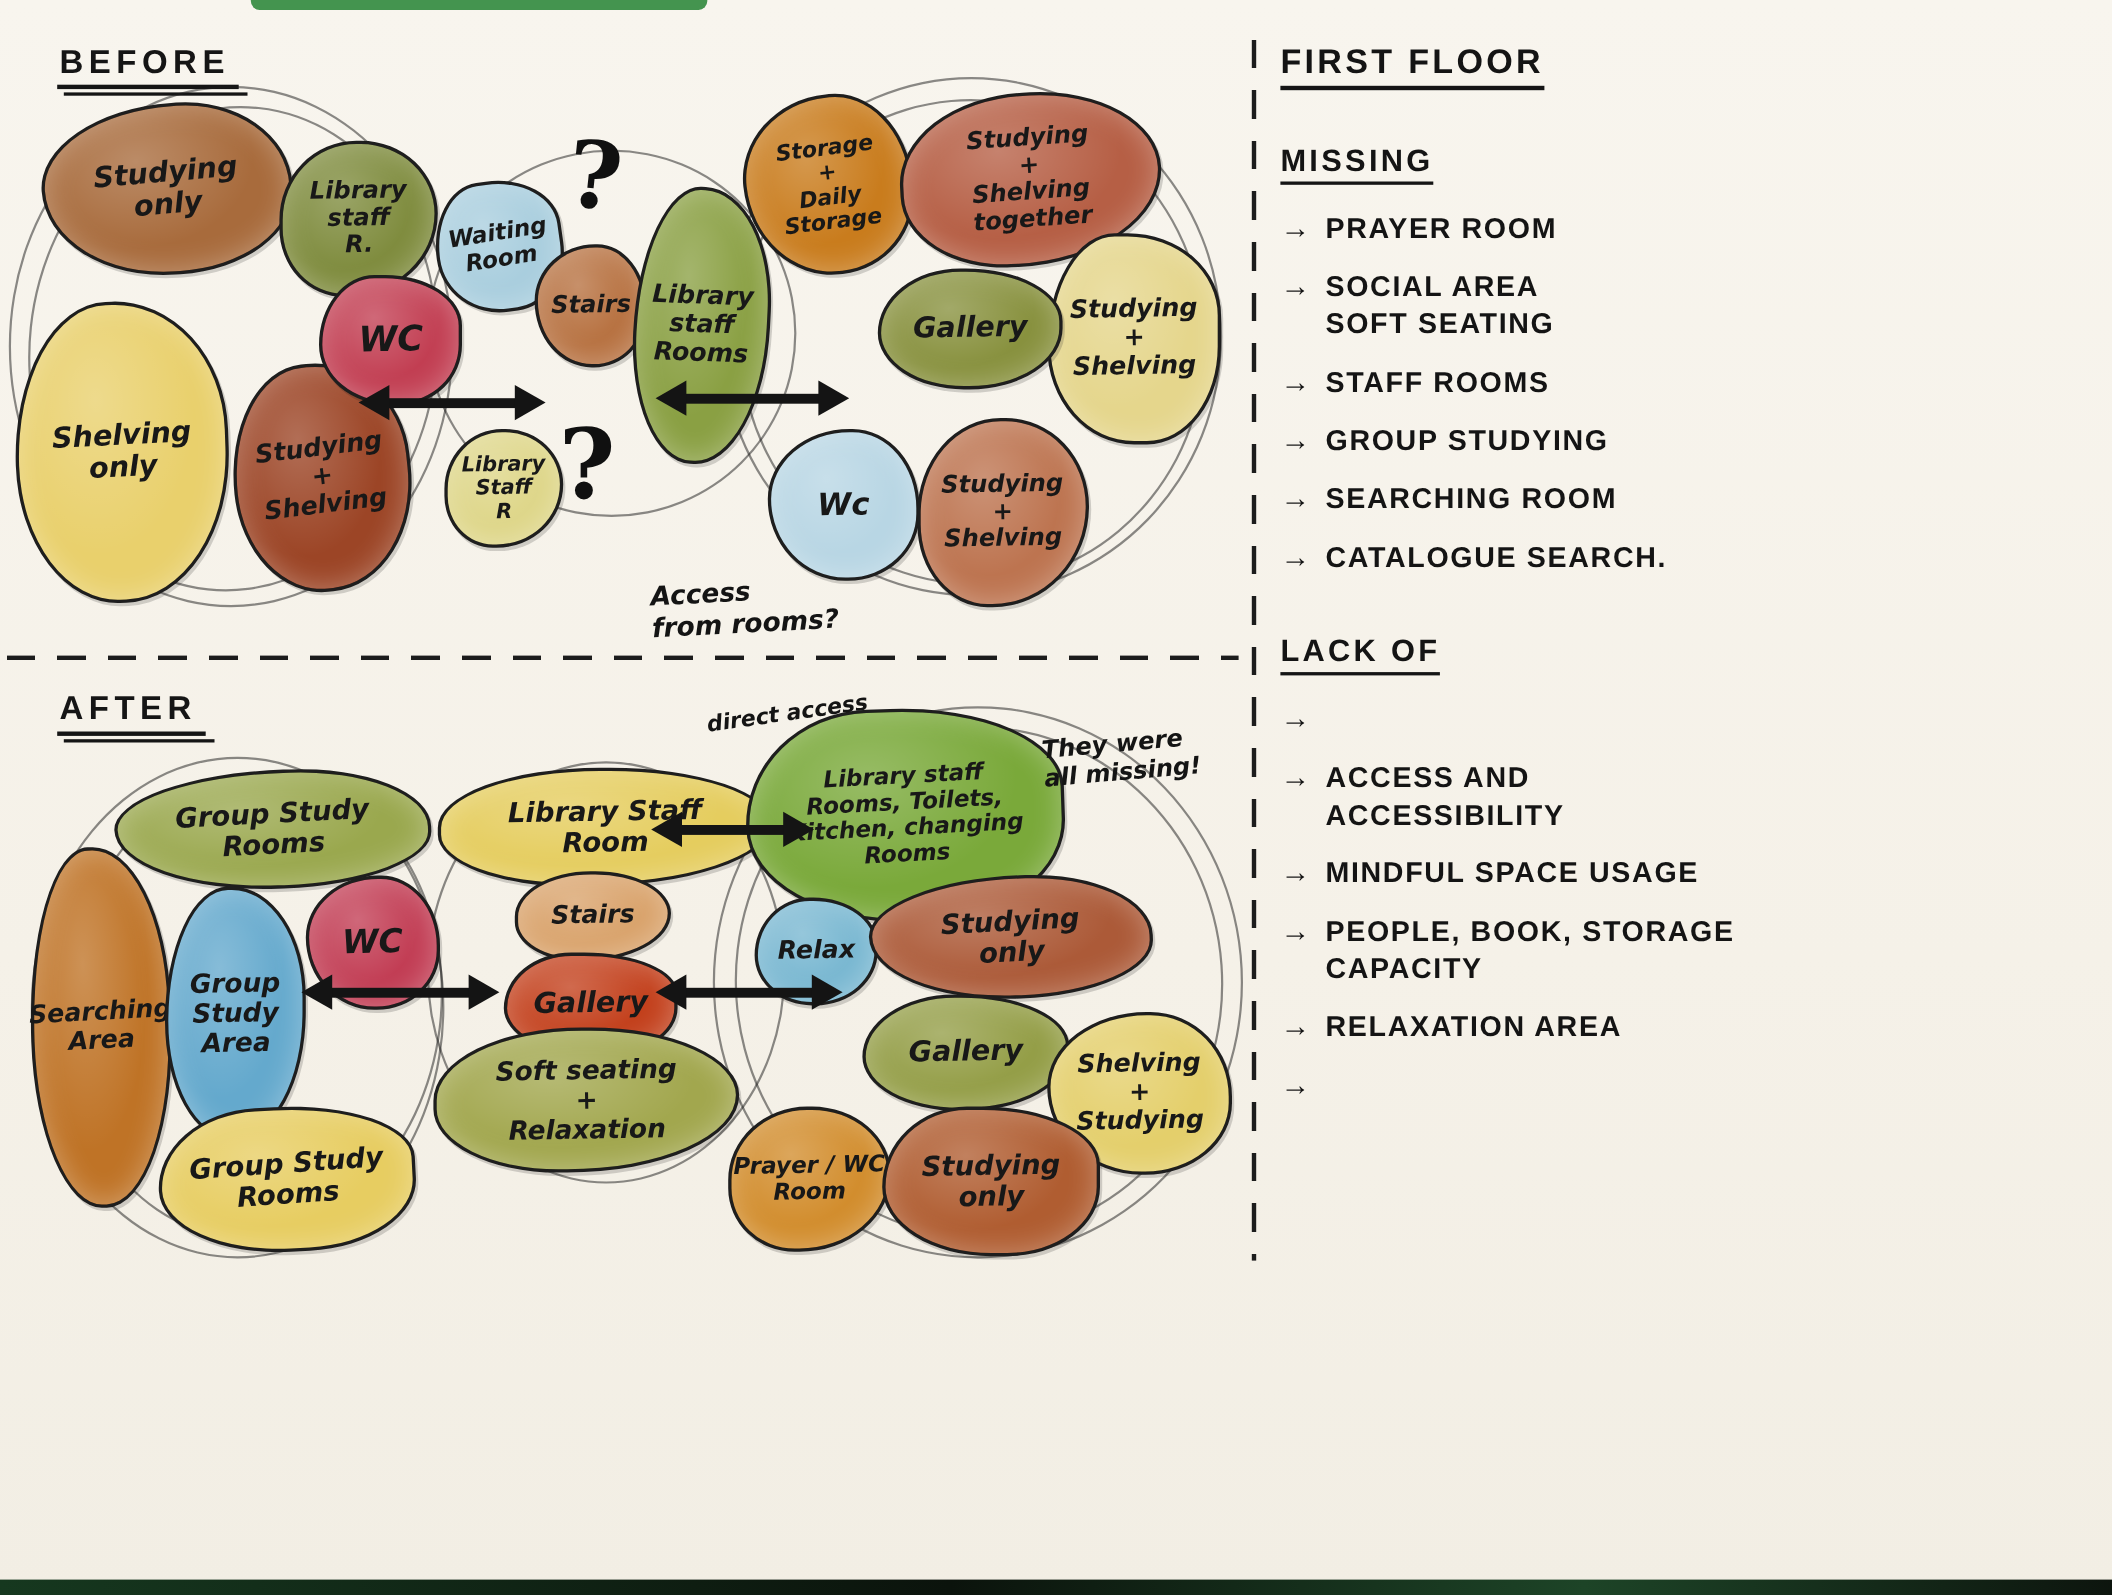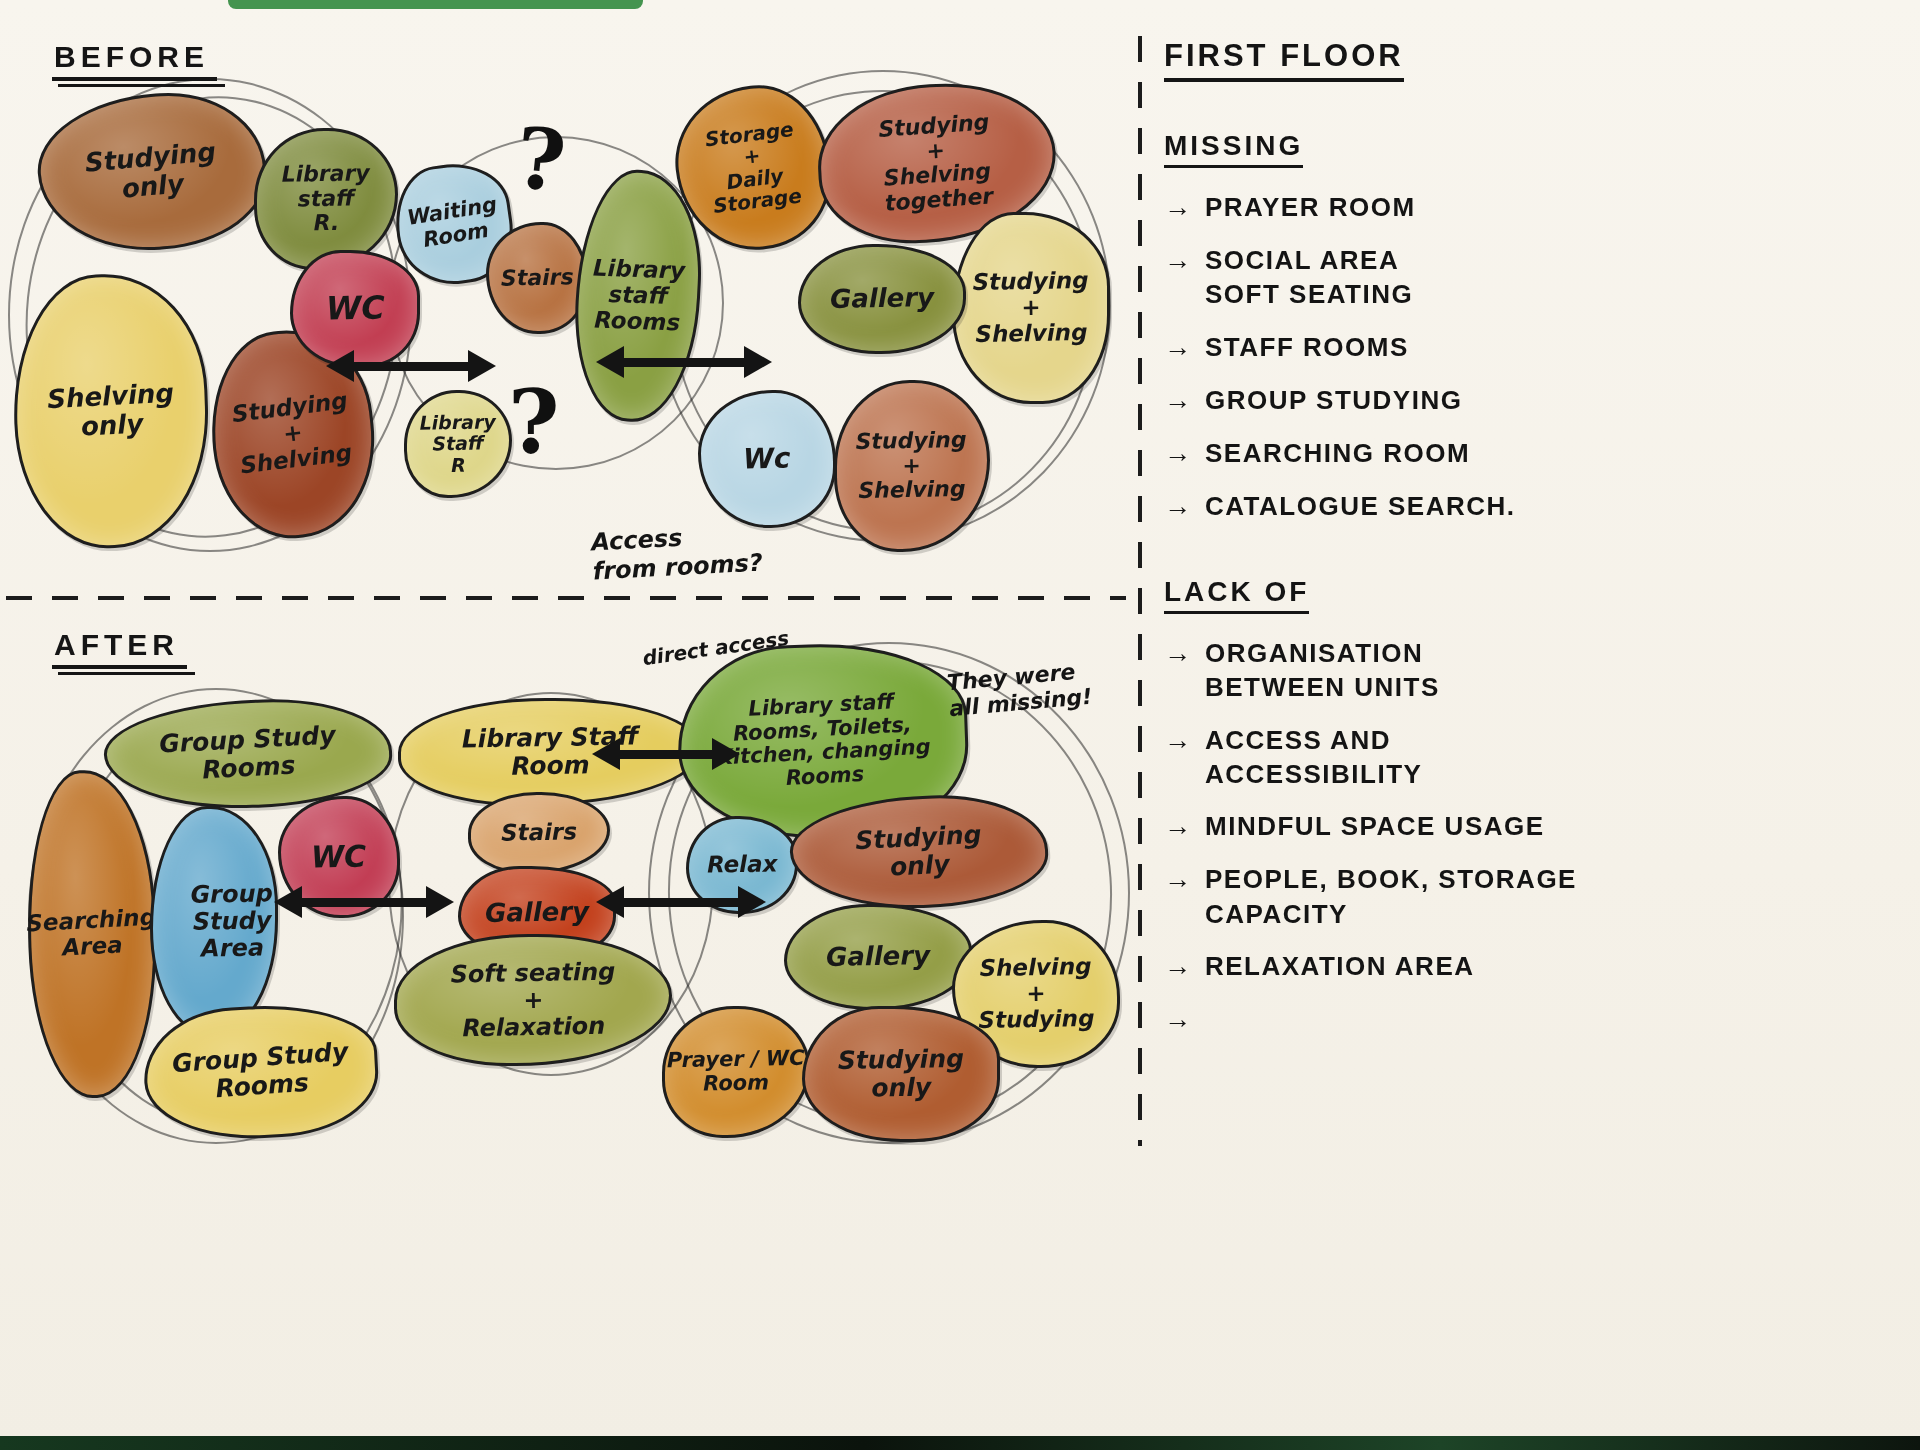--- a/index.html
+++ b/index.html
@@ -160,21 +160,21 @@
       <div class="bubble" style="left: 398px; top: 698px; width: 298px; height: 102px; background: radial-gradient(at 38% 32%, rgba(255, 255, 255, 0.22), rgba(255, 255, 255, 0) 55%), rgb(229, 205, 94); border-radius: 50% 50% 58% 42% / 52% 48% 55% 45%;">
         <span class="bubble-label" style="font-size: 25px;">Library Staff
 Room</span>
       </div>
       <div class="bubble" style="left: 678px; top: 644px; width: 284px; height: 188px; transform: rotate(-2deg); background: radial-gradient(at 38% 32%, rgba(255, 255, 255, 0.22), rgba(255, 255, 255, 0) 55%), rgb(122, 169, 58); border-radius: 42% 58% 46% 54% / 58% 42% 50% 50%;">
         <span class="bubble-label" style="font-size: 21px;">Library staff
 Rooms, Toilets,
 Kitchen, changing
 Rooms</span>
       </div>
-      <div class="bubble" style="left: 150px; top: 806px; width: 122px; height: 224px; background: radial-gradient(at 38% 32%, rgba(255, 255, 255, 0.22), rgba(255, 255, 255, 0) 55%), rgb(100, 169, 205); border-radius: 46% 54% 52% 48% / 55% 45% 52% 48%; justify-content: flex-end;">
+      <div class="bubble" style="left: 150px; top: 806px; width: 122px; height: 224px; background: radial-gradient(at 38% 32%, rgba(255, 255, 255, 0.22), rgba(255, 255, 255, 0) 55%), rgb(100, 169, 205); border-radius: 46% 54% 52% 48% / 55% 45% 52% 48%;">
         <span class="bubble-label" style="font-size: 24px;">Group
 Study
 Area</span>
       </div>
       <div class="bubble" style="left: 278px; top: 796px; width: 116px; height: 116px; background: radial-gradient(at 38% 32%, rgba(255, 255, 255, 0.22), rgba(255, 255, 255, 0) 55%), rgb(194, 61, 84); border-radius: 55% 45% 48% 52% / 47% 53% 45% 55%;">
         <span class="bubble-label" style="font-size: 30px;">WC</span>
       </div>
       <div class="bubble" style="left: 468px; top: 792px; width: 136px; height: 76px; background: radial-gradient(at 38% 32%, rgba(255, 255, 255, 0.22), rgba(255, 255, 255, 0) 55%), rgb(217, 162, 106); border-radius: 50% 50% 58% 42% / 52% 48% 55% 45%;">
         <span class="bubble-label" style="font-size: 23px;">Stairs</span>
       </div>
@@ -237,22 +237,20 @@
           <span class="side-arrow">→</span>
           <span class="side-text">GROUP STUDYING</span>
         </div><div class="side-item">
           <span class="side-arrow">→</span>
           <span class="side-text">SEARCHING ROOM</span>
         </div><div class="side-item">
           <span class="side-arrow">→</span>
           <span class="side-text">CATALOGUE SEARCH.</span>
         </div><div class="side-heading">LACK OF</div><div class="side-item">
           <span class="side-arrow">→</span>
-          <span class="side-text">ORGANISATION
-BETWEEN UNITS</span>
         </div><div class="side-item">
           <span class="side-arrow">→</span>
           <span class="side-text">ACCESS AND
 ACCESSIBILITY</span>
         </div><div class="side-item">
           <span class="side-arrow">→</span>
           <span class="side-text">MINDFUL SPACE USAGE</span>
         </div><div class="side-item">
           <span class="side-arrow">→</span>
           <span class="side-text">PEOPLE, BOOK, STORAGE

